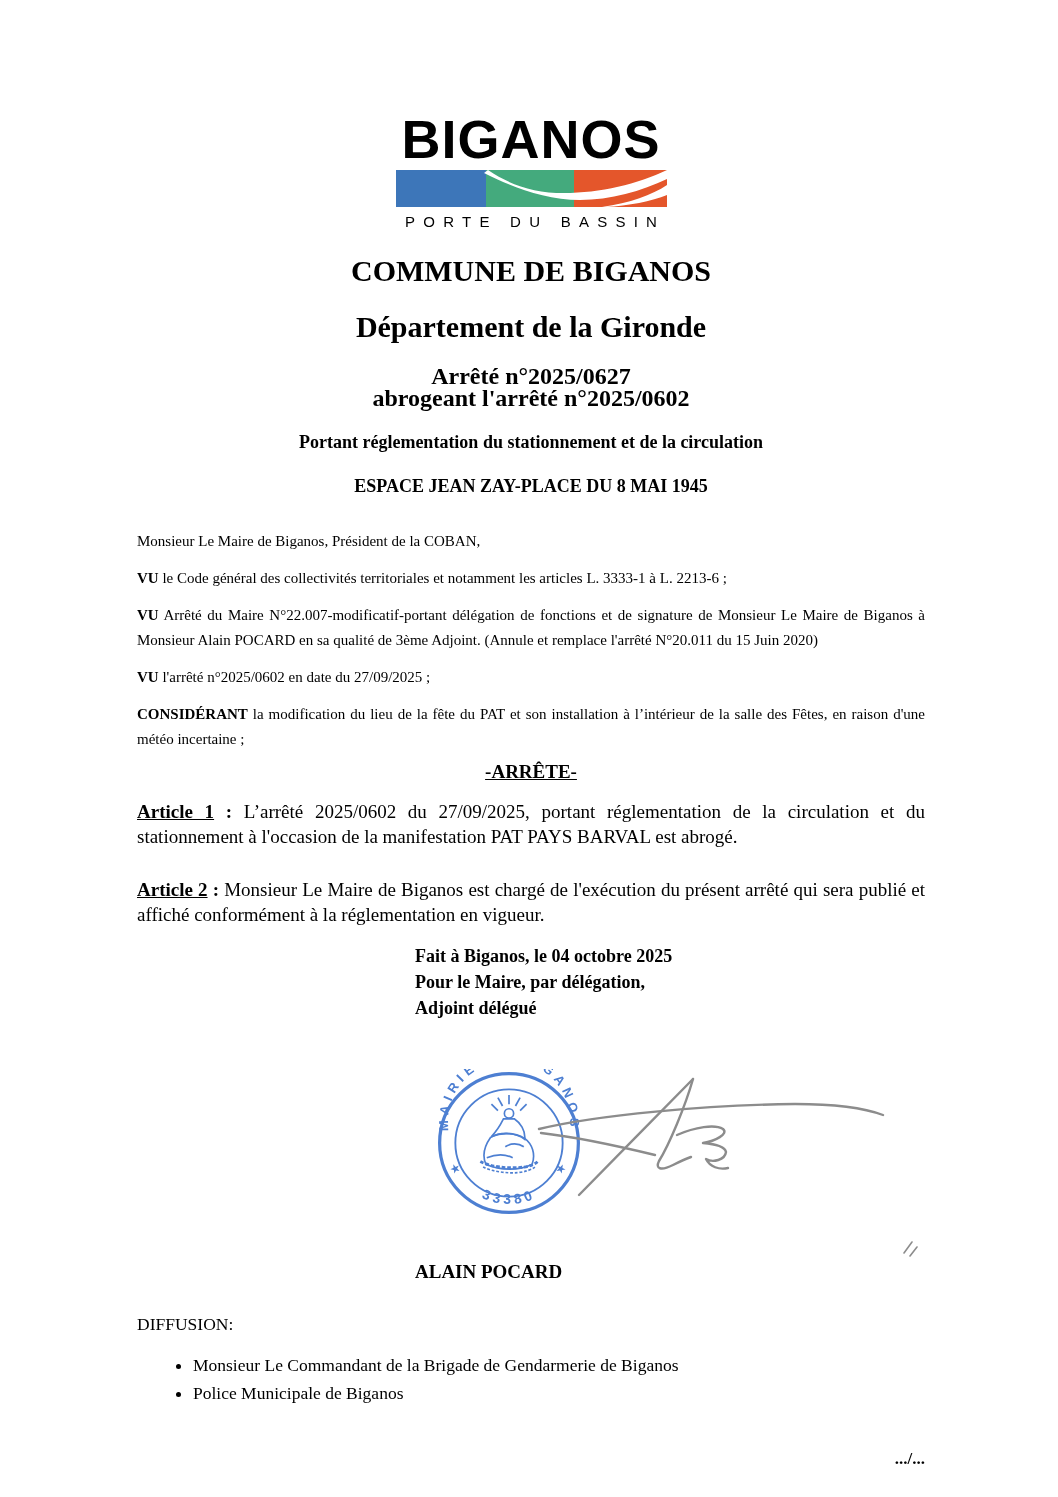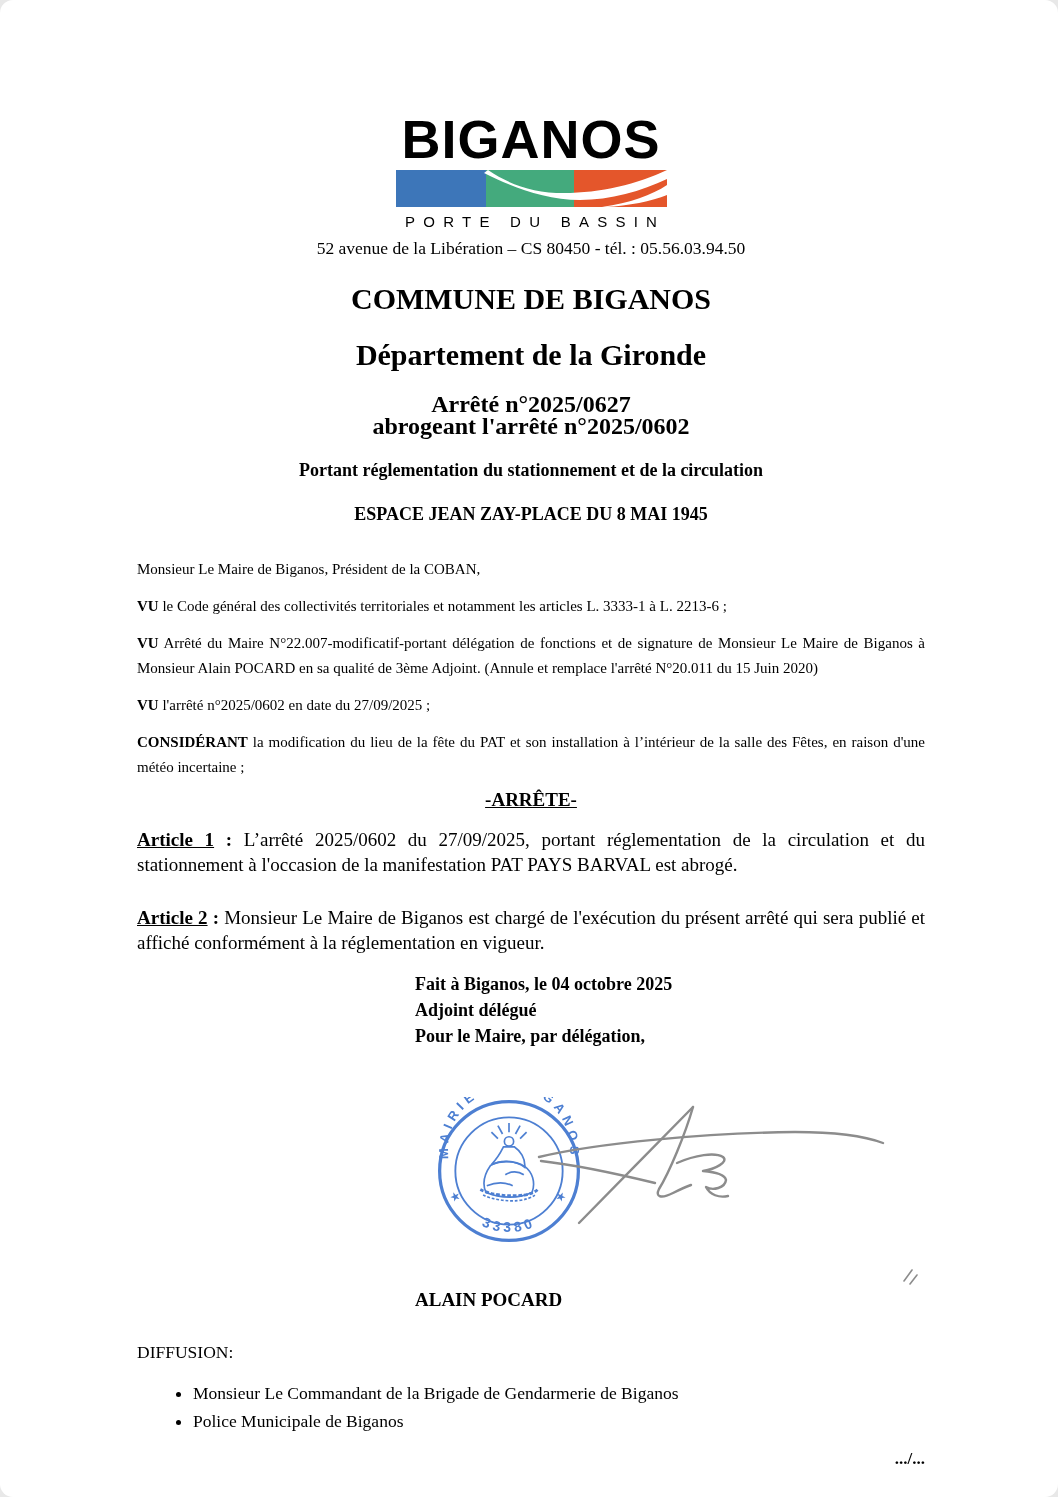--- a/index.html
+++ b/index.html
@@ -4,21 +4,21 @@
 <style>
   :root {
     --band_blue:#3D76B9; --band_green:#44AA7D; --band_orange:#E4562B;
     --stamp_blue:#4D7FD2; --ink_gray:#8C8C8C;
   }
   * { margin:0; padding:0; box-sizing:border-box; }
   html,body { background:#e8e8e8; }
   .page {
     width:1058px; height:1497px; margin:0 auto; background:#ffffff;
     position:relative; overflow:hidden;
-    font-family:"Liberation Serif", serif; color:#000;border-radius:13px;
+    font-family:"Liberation Serif", serif; color:#000;
   }
   .content { padding:112px 133px 0 137px; }
 
   
   .logo-block { text-align:center; }
   .logo-name {
     font-family:"Liberation Sans", sans-serif; font-weight:900;
     font-size:54px; line-height:54px; letter-spacing:1px; color:#000;
   }
   .logo-band {
@@ -92,21 +92,20 @@
             L 271,9
             C 246,21 214,30 184,30
             C 148,30 114,16 88,3 Z"></path>
           <path fill="#ffffff" d="M 206,37
             C 234,33 256,25 271,15
             L 271,25
             C 256,31 232,36 210,37 Z"></path>
         </svg>
       </div>
       <div class="logo-tagline">PORTE DU BASSIN</div>
-      <div class="logo-address">52 avenue de la Libération – CS 80450 - tél. : 05.56.03.94.50</div>
     </div>
 
     <div class="h-commune">COMMUNE DE BIGANOS</div>
     <div class="h-departement">Département de la Gironde</div>
     <div class="h-arrete">
       <div>Arrêté n°2025/0627</div>
       <div>abrogeant l'arrêté n°2025/0602</div>
     </div>
     <div class="h-subject">Portant réglementation du stationnement et de la circulation</div>
     <div class="h-location">ESPACE JEAN ZAY-PLACE DU 8 MAI 1945</div>
@@ -122,22 +121,22 @@
     <p class="para"><span class="lead-bold">CONSIDÉRANT</span><span> la modification du lieu de la fête du PAT et son installation à l’intérieur de la salle des Fêtes, en raison d'une météo incertaine ;</span></p>
 
     <div class="decision-heading">-ARRÊTE-</div>
 
     <p class="article"><span class="lead-underline">Article 1</span><span class="lead-bold"> : </span><span>L’arrêté 2025/0602 du 27/09/2025, portant réglementation de la circulation et du stationnement à l'occasion de la manifestation PAT PAYS BARVAL est abrogé.</span></p>
 
     <p class="article"><span class="lead-underline">Article 2</span><span class="lead-bold"> : </span><span>Monsieur Le Maire de Biganos est chargé de l'exécution du présent arrêté qui sera publié et affiché conformément à la réglementation en vigueur.</span></p>
 
     <div class="fait-block">
       <div>Fait à Biganos, le 04 octobre 2025</div>
+      <div>Pour le Maire, par délégation,</div>
       <div>Adjoint délégué</div>
-      <div>Pour le Maire, par délégation,</div>
     </div>
 
     <div class="sig-zone">
 
       <svg class="stamp-svg" viewBox="0 0 160 160" aria-hidden="true">
         <circle class="stamp-stroke" cx="80" cy="80" r="75" stroke-width="3.5"></circle>
         <circle class="stamp-stroke" cx="80" cy="80" r="58" stroke-width="2"></circle>
         <defs>
           <path id="arcTop" d="M 15,68.5 A 66,66 0 1 1 145,68.5"></path>
           <path id="arcBottom" d="M 37.6,130.6 A 66,66 0 0 0 122.4,130.6"></path>

